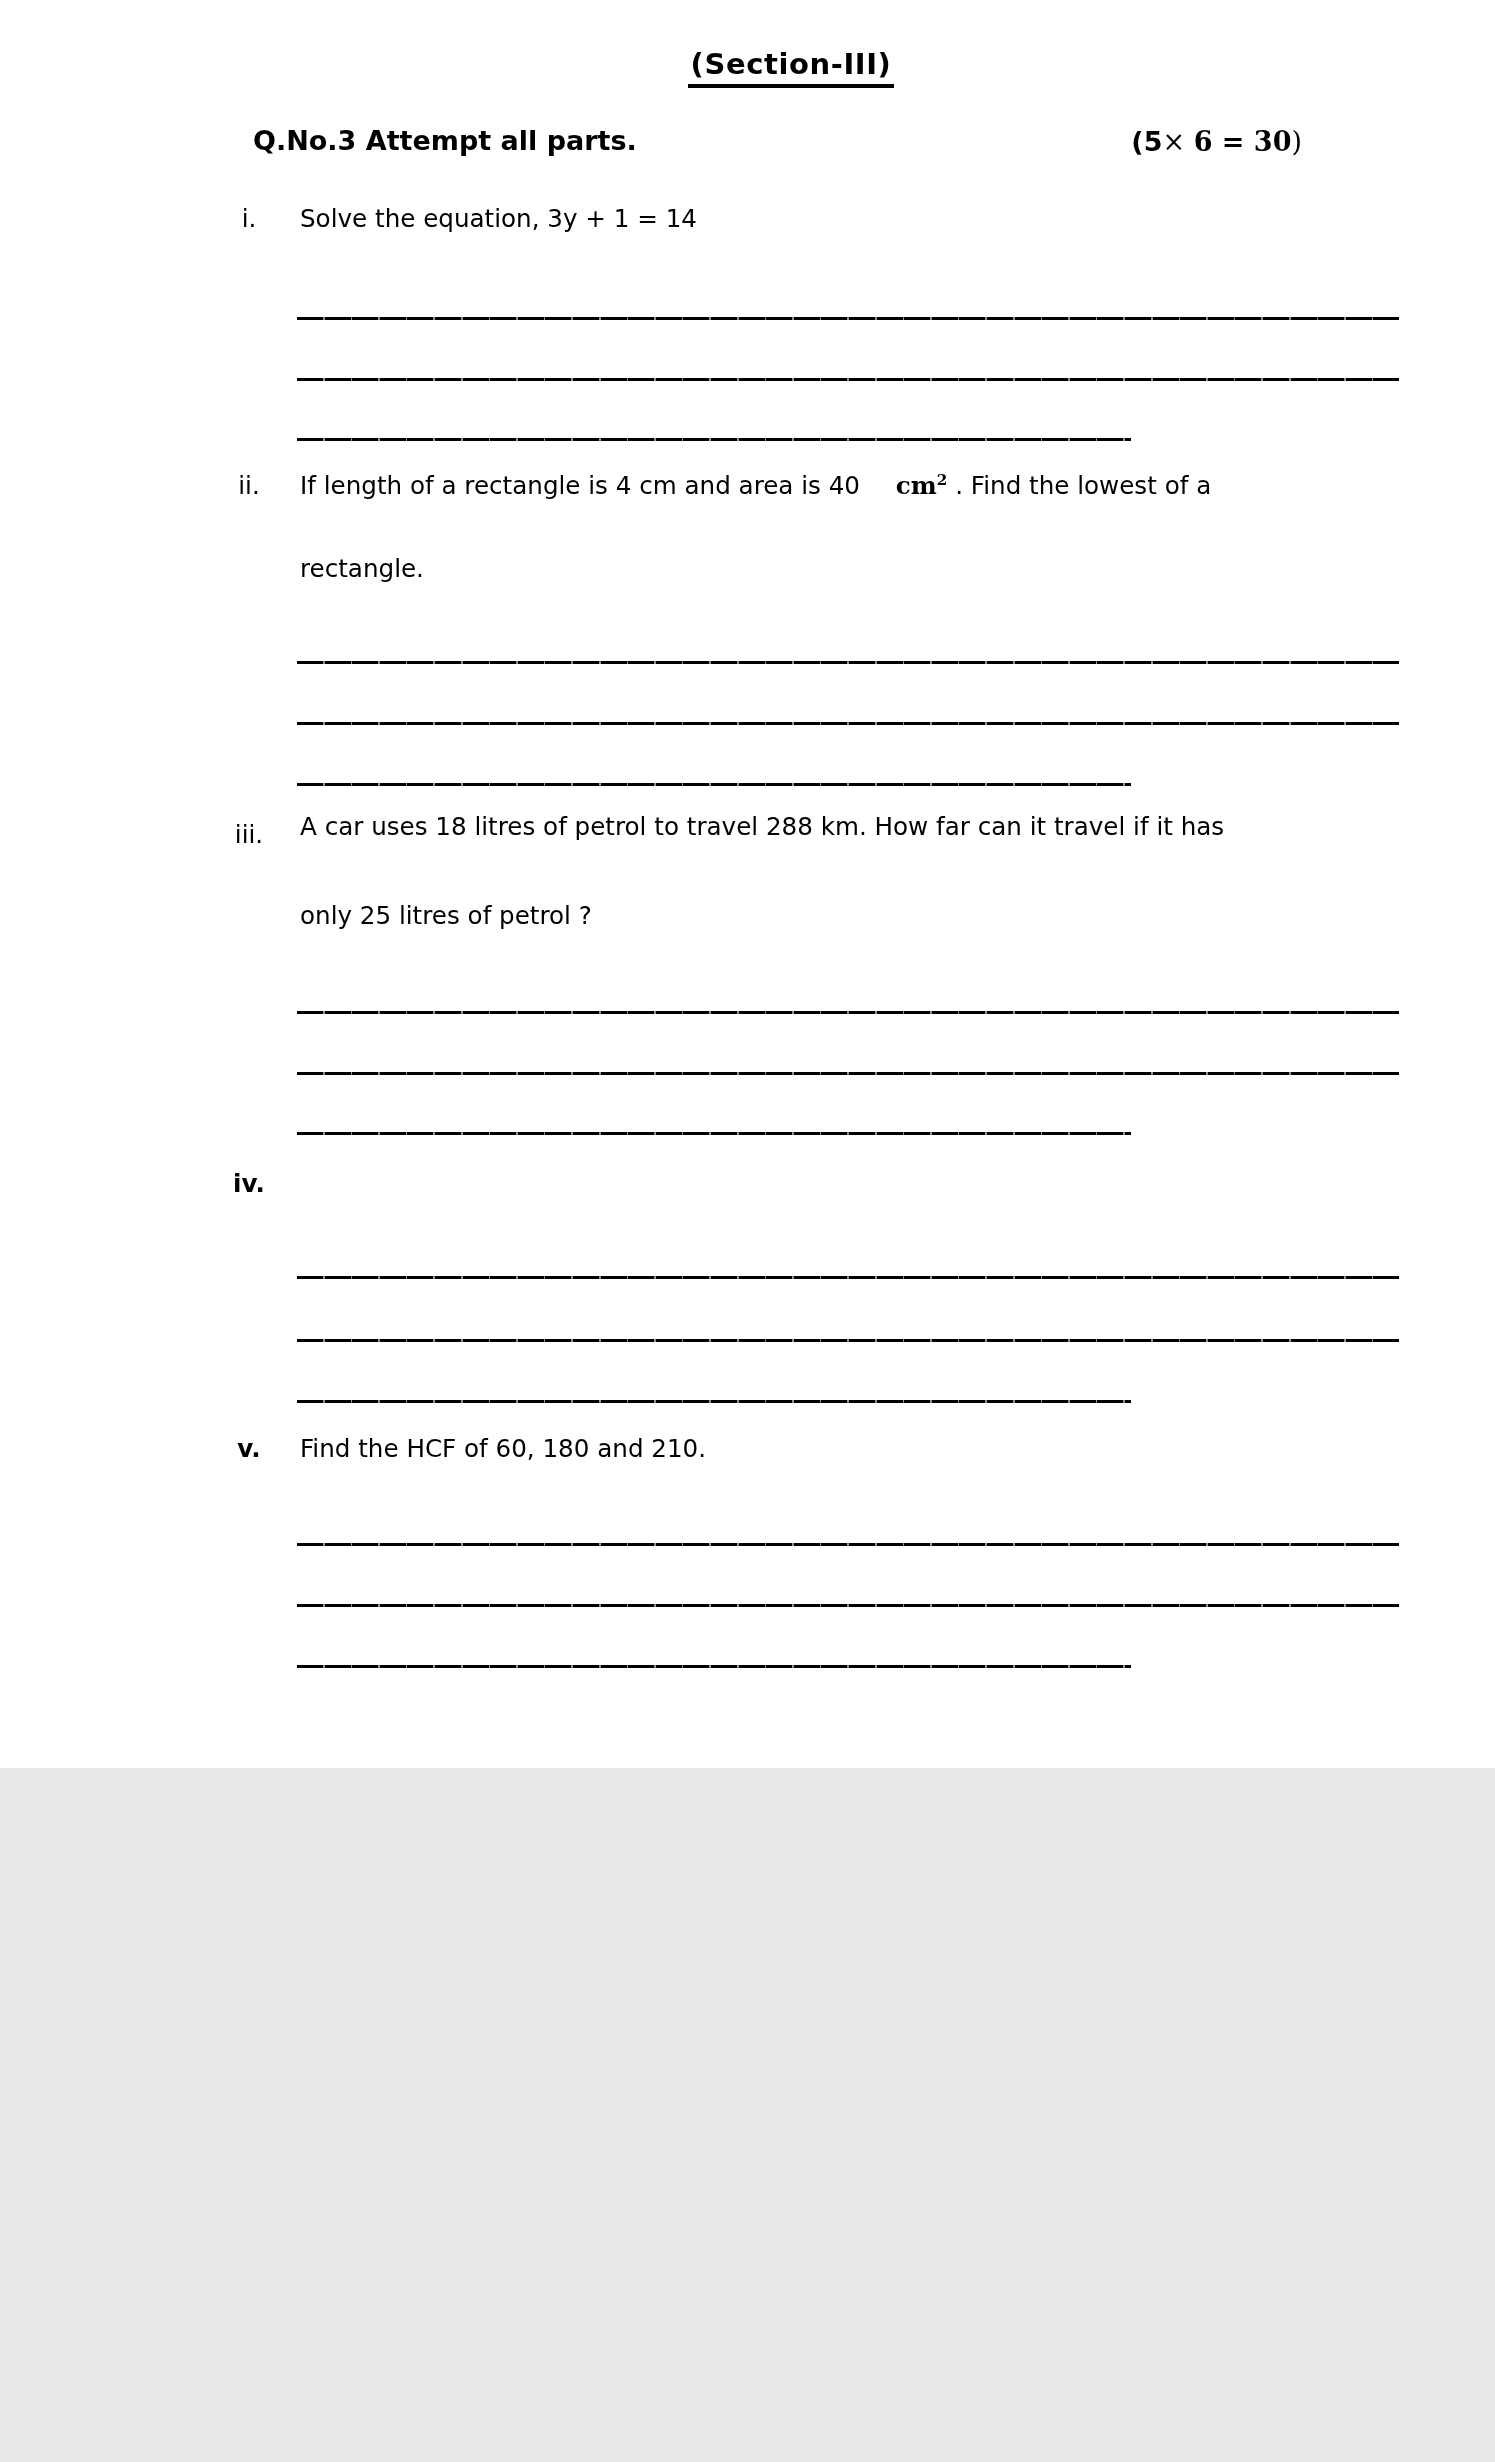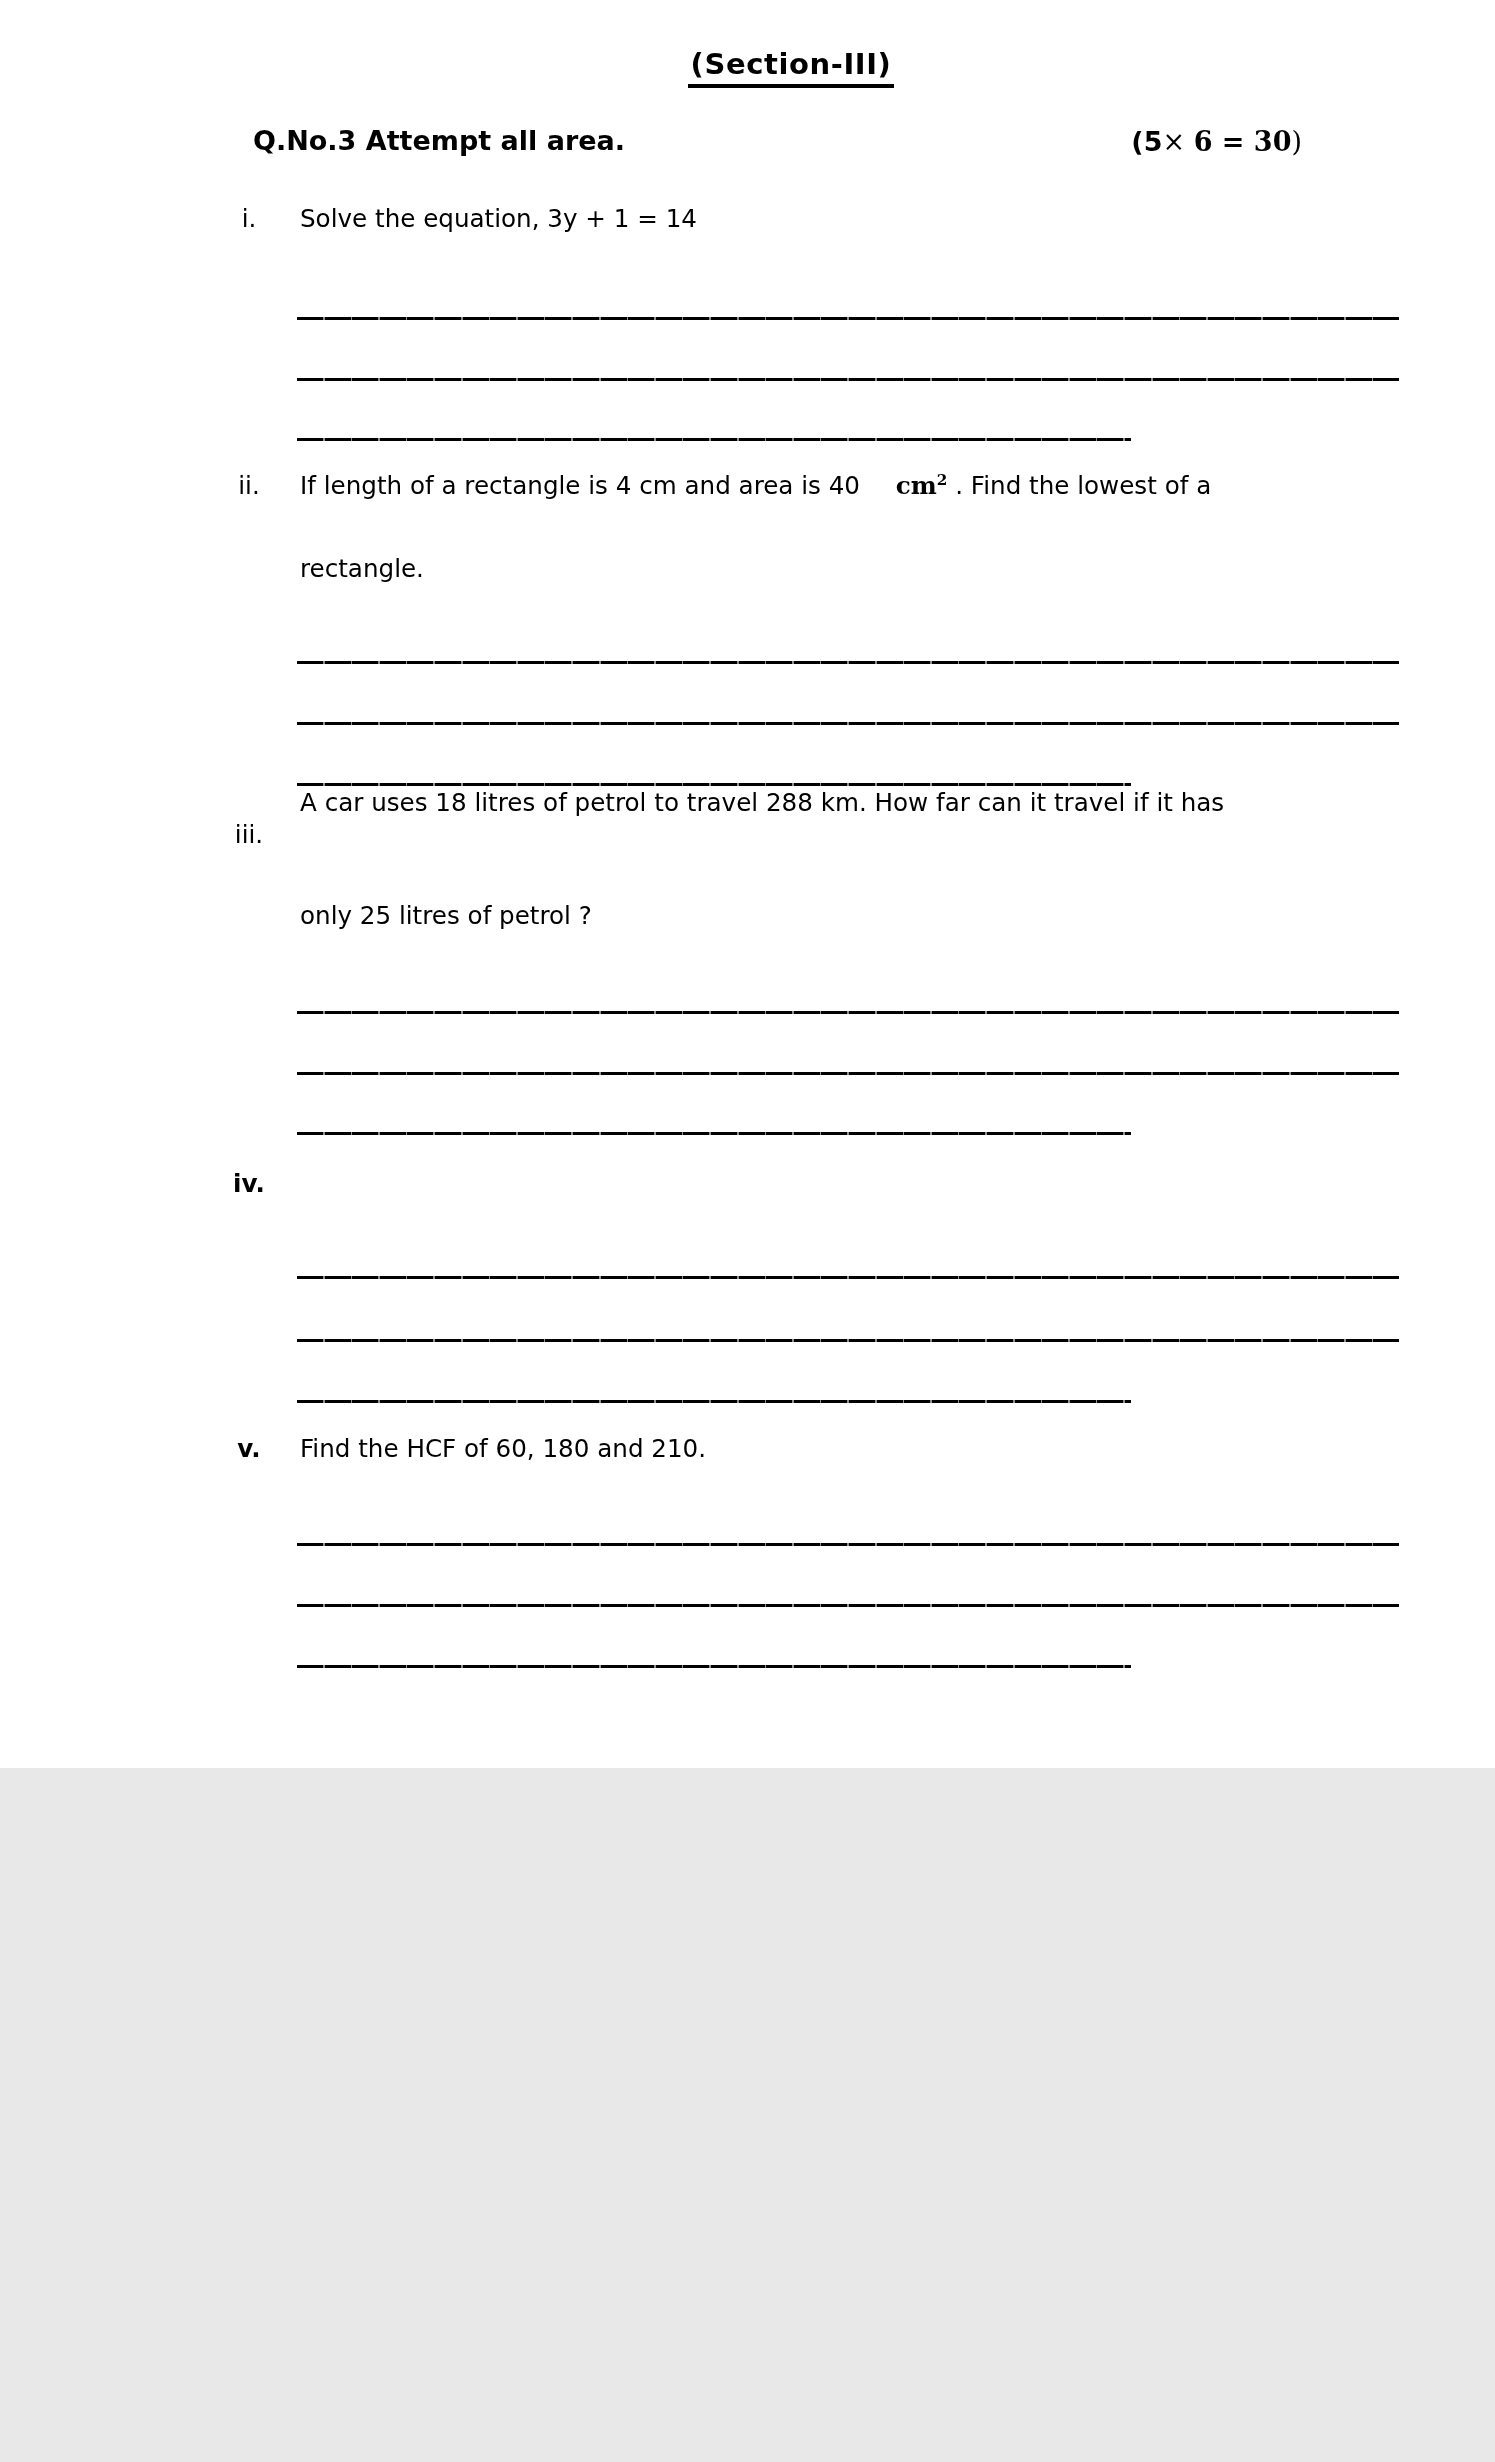--- a/index.html
+++ b/index.html
@@ -45,38 +45,38 @@
 </style>
 </head>
 <body>
 
 <div class="page">
 
   <div class="title-wrap">
     <span class="title-text">(Section-III)</span>
   </div>
 
-  <div class="qheader">Q.No.3 Attempt all area.</div>
+  <div class="qheader">Q.No.3 Attempt all parts.</div>
   <div class="marks"><span class="m-open">(5</span><span class="m-serif">× </span><span class="m-serif-bold">6 = 30</span><span class="m-serif">)</span></div>
 
   <div class="qnum" style="top:202px">i.</div>
   <div class="qtext" style="top:202px">Solve the equation, 3y + 1 = 14</div>
   <div class="ln long" style="top:317px"></div>
   <div class="ln long" style="top:378px"></div>
   <div class="ln short" style="top:438px"></div>
 
   <div class="qnum" style="top:469px">ii.</div>
   <div class="qtext" style="top:469px"><span>If length of a rectangle is 4 cm and area is 40 </span><span class="math-unit">cm</span><span class="math-sup">2</span><span> . Find the lowest of a</span></div>
   <div class="qtext" style="top:552px">rectangle.</div>
   <div class="ln long" style="top:661px"></div>
   <div class="ln long" style="top:722px"></div>
   <div class="ln short" style="top:783px"></div>
 
   <div class="qnum" style="top:818px">iii.</div>
-  <div class="qtext" style="top:786px">A car uses 18 litres of petrol to travel 288 km. How far can it travel if it has</div>
+  <div class="qtext" style="top:810px">A car uses 18 litres of petrol to travel 288 km. How far can it travel if it has</div>
   <div class="qtext" style="top:899px">only 25 litres of petrol ?</div>
   <div class="ln long" style="top:1011px"></div>
   <div class="ln long" style="top:1072px"></div>
   <div class="ln short" style="top:1132px"></div>
 
   <div class="qnum bold" style="top:1167px">iv.</div>
   <div class="ln long" style="top:1276px"></div>
   <div class="ln long" style="top:1339px"></div>
   <div class="ln short" style="top:1400px"></div>
 

